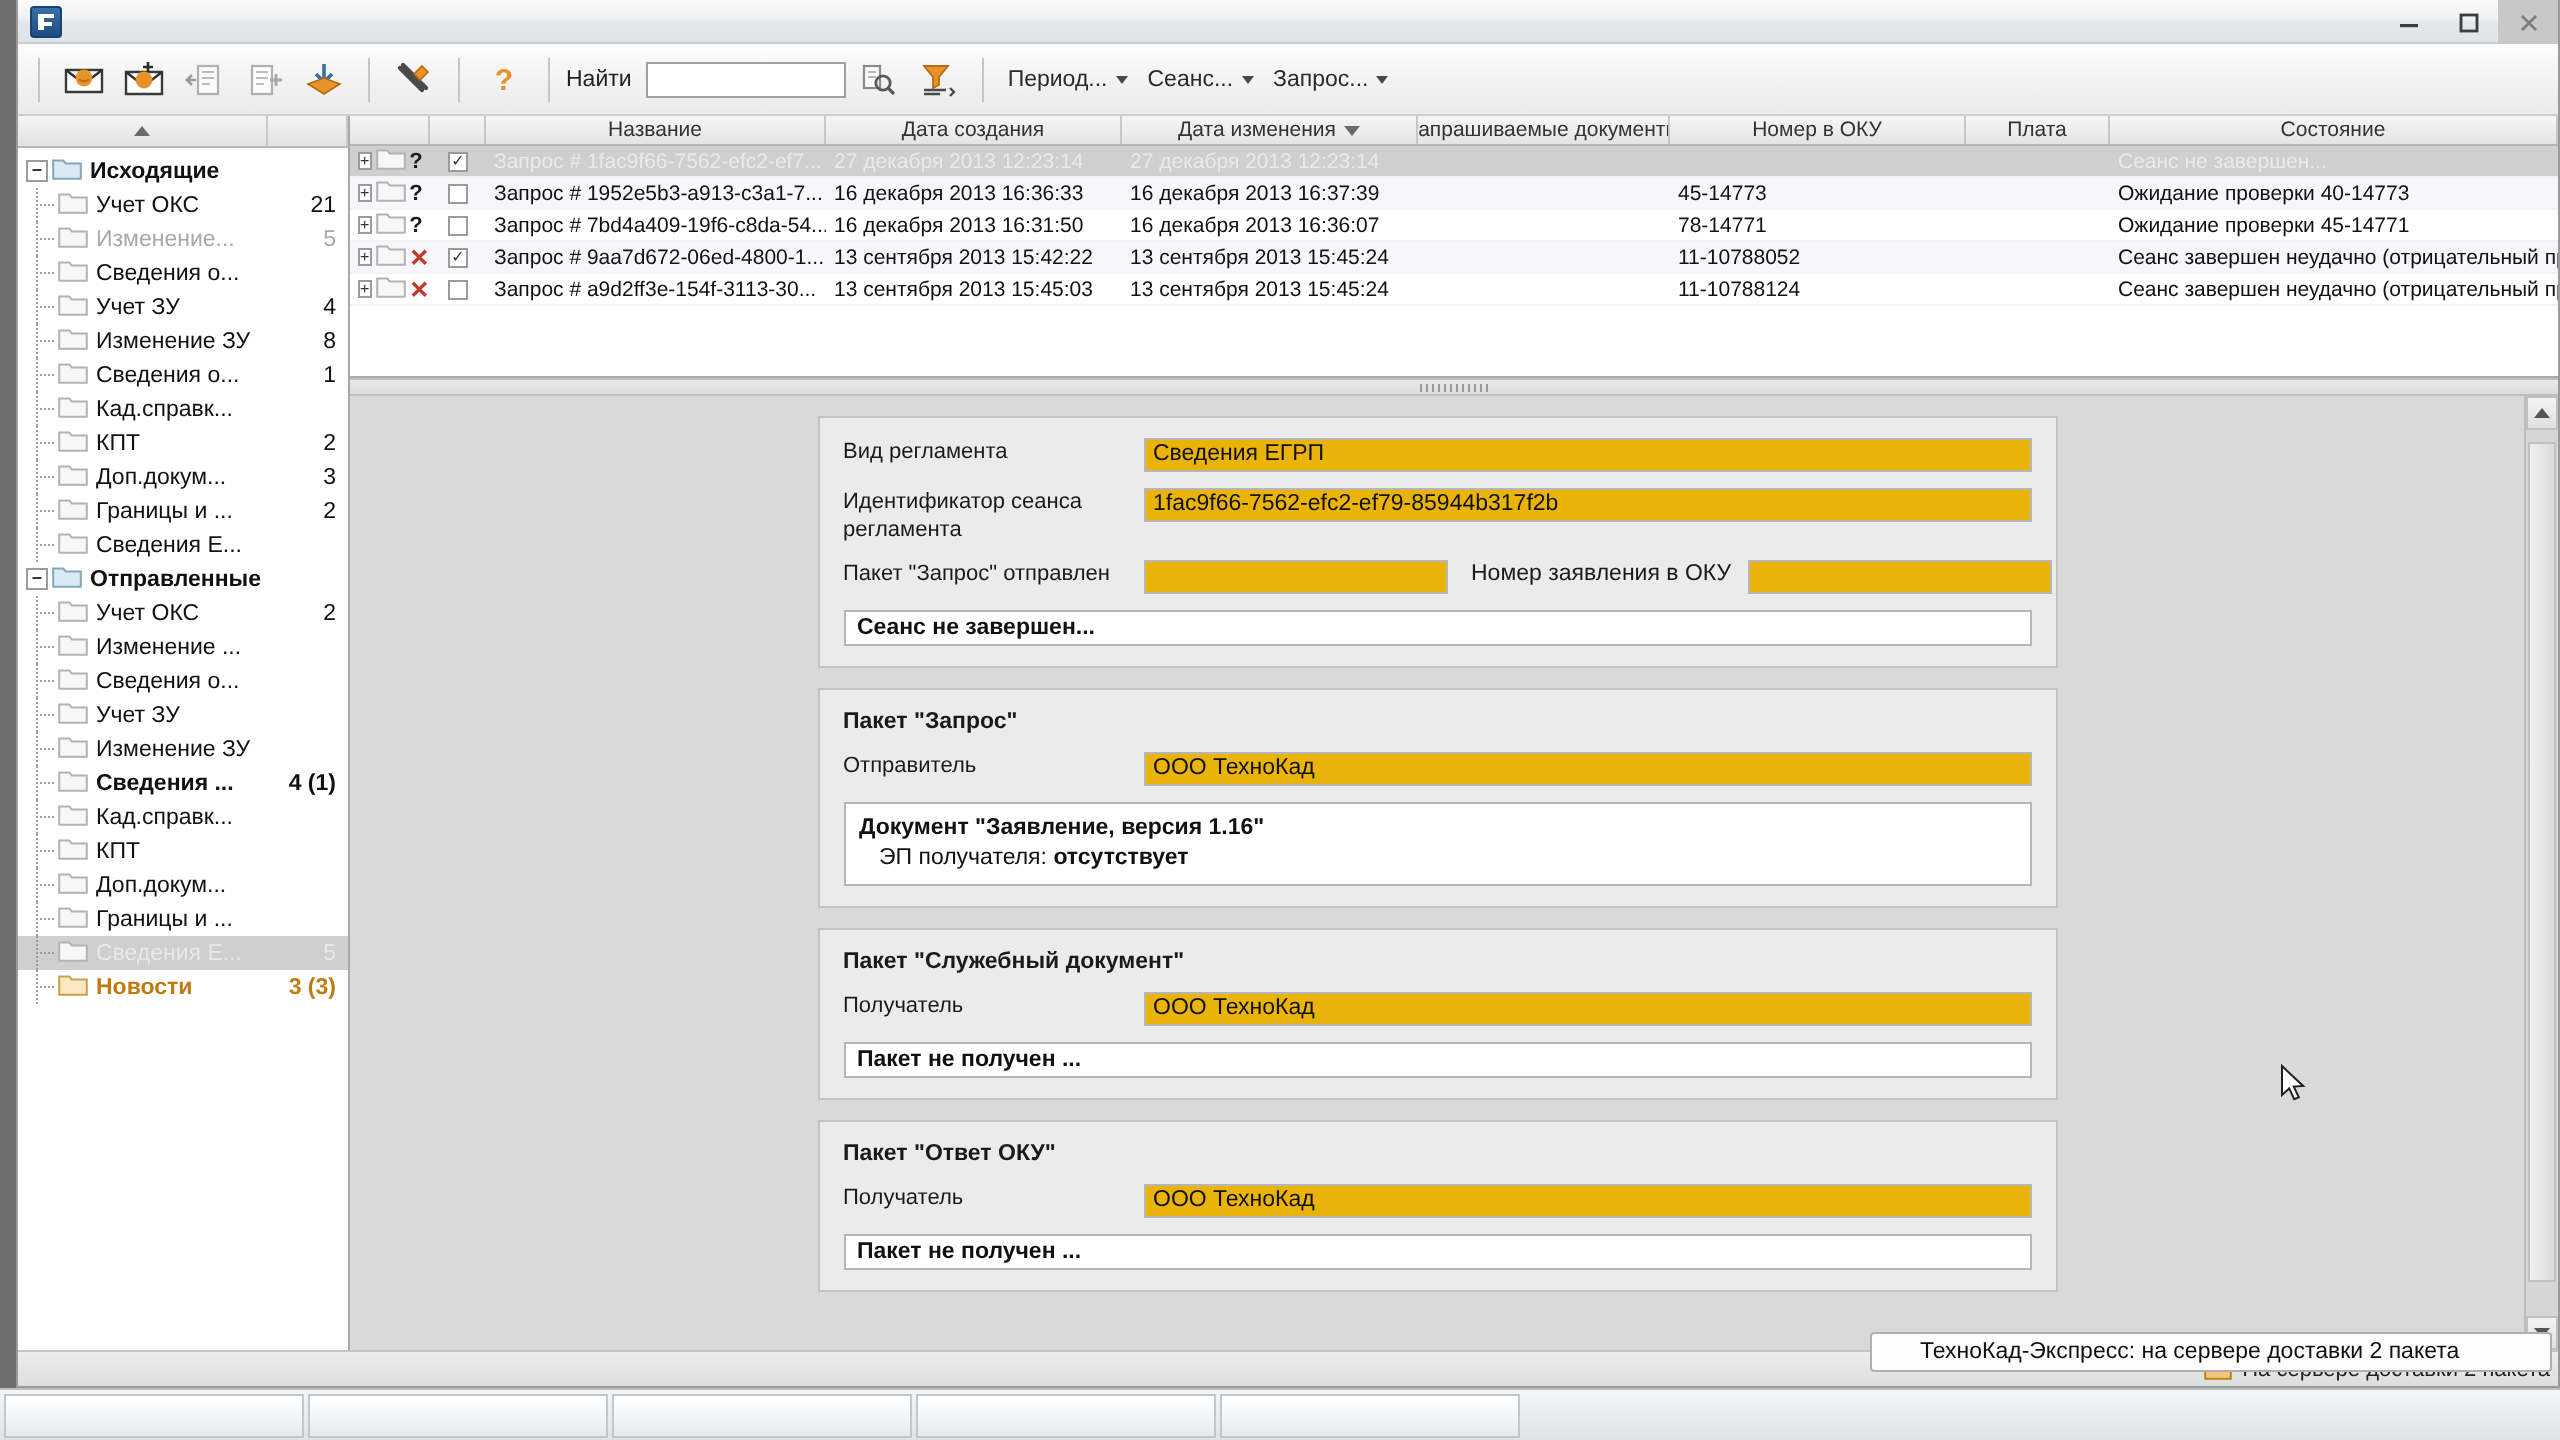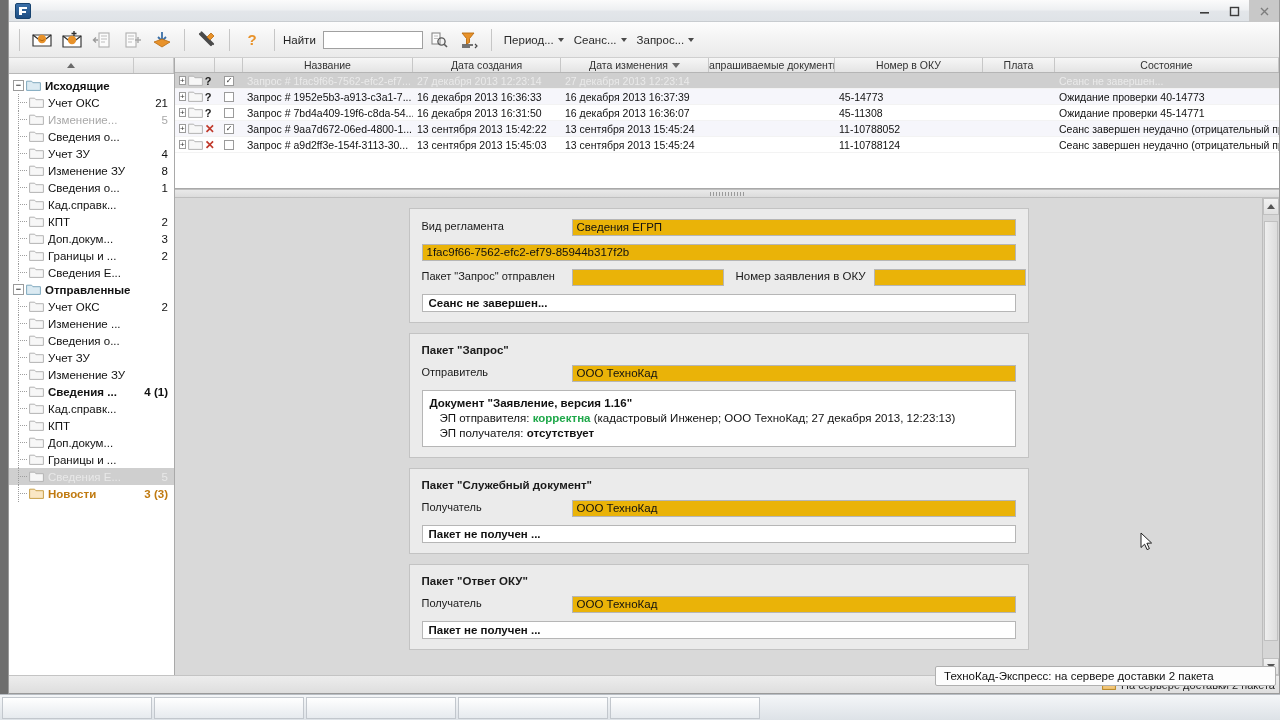--- a/index.html
+++ b/index.html
@@ -333,21 +333,21 @@
 
   
   .tooltip {
     position: absolute;
     left: 935px; top: 666px;
     width: 341px; height: 20px;
     background: #fdfdfd;
     border: 1px solid #b0b0b0;
     border-radius: 2px;
     display: flex; align-items: center;
-    padding-left: 8px;
+    padding-left: 24px;
     font-size: 11.5px; color: #111;
     z-index: 40;
   }
 
   
   .cursor { position: absolute; left: 1140px; top: 532px; z-index: 50; }
 </style>
 </head>
 <body>
 
@@ -773,21 +773,21 @@
                     </svg></span>
                   <span class="qmark">?</span>
                 </div>
                 <div class="gc c-check" style="flex:0 0 28px">
                   <span class="chkbox"></span>
                 </div>
                 <div class="gc" style="flex:0 0 170px">Запрос # 7bd4a409-19f6-c8da-54...</div>
                 <div class="gc" style="flex:0 0 148px">16 декабря 2013 16:31:50</div>
                 <div class="gc" style="flex:0 0 148px">16 декабря 2013 16:36:07</div>
                 <div class="gc" style="flex:0 0 126px"></div>
-                <div class="gc" style="flex:0 0 148px">45-11308</div>
+                <div class="gc" style="flex:0 0 148px">78-14771</div>
                 <div class="gc" style="flex:0 0 72px"></div>
                 <div class="gc" style="flex:1 1 auto">Ожидание проверки   45-14771</div>
               </div>
               <div class="grow alt">
                 <div class="gc c-tree" style="flex:0 0 40px">
                   <span class="mini-exp">+</span>
                   <span><svg width="15" height="12" viewBox="0 0 15 12">
                       <path d="M0.6 2.2 h5 l1.3 1.5 h7.5 v7.7 h-13.8 z" fill="#f7f7f7" stroke="#b3b3b3" stroke-width="1"></path>
                     </svg></span>
                   <span class="xmark">✕</span>
@@ -831,44 +831,40 @@
 
         <div class="detail-outer">
           <div class="detail-scroll">
 
             <div class="card">
               <div class="frow">
                 <div class="flabel">Вид регламента</div>
                 <div class="fval">Сведения ЕГРП</div>
               </div>
               <div class="frow">
+                <div class="flabel">Идентификатор сеанса регламента</div>
                 <div class="fval">1fac9f66-7562-efc2-ef79-85944b317f2b</div>
               </div>
               <div class="frow">
                 <div class="flabel">Пакет "Запрос" отправлен</div>
                 <div class="fval small"></div>
                 <div class="mid-label">Номер заявления в ОКУ</div>
                 <div class="fval small"></div>
               </div>
               <div class="statusbox">Сеанс не завершен...</div>
             </div>
 
             <div class="card">
               <div class="card-title">Пакет "Запрос"</div>
               <div class="frow">
                 <div class="flabel">Отправитель</div>
                 <div class="fval">ООО ТехноКад</div>
               </div>
               <div class="docbox">
                 <div class="dt">Документ "Заявление, версия 1.16"</div>
-                <div class="ln">
-                  <span>ЭП отправителя:</span>
-                  <span class="ok">корректна</span>
-                  <span>(кадастровый Инженер; ООО ТехноКад; 27 декабря 2013, 12:23:13)</span>
-                </div>
                 <div class="ln">
                   <span>ЭП получателя:</span>
                   <span class="strong">отсутствует</span>
                 </div>
               </div>
             </div>
 
             <div class="card">
               <div class="card-title">Пакет "Служебный документ"</div>
               <div class="frow">

